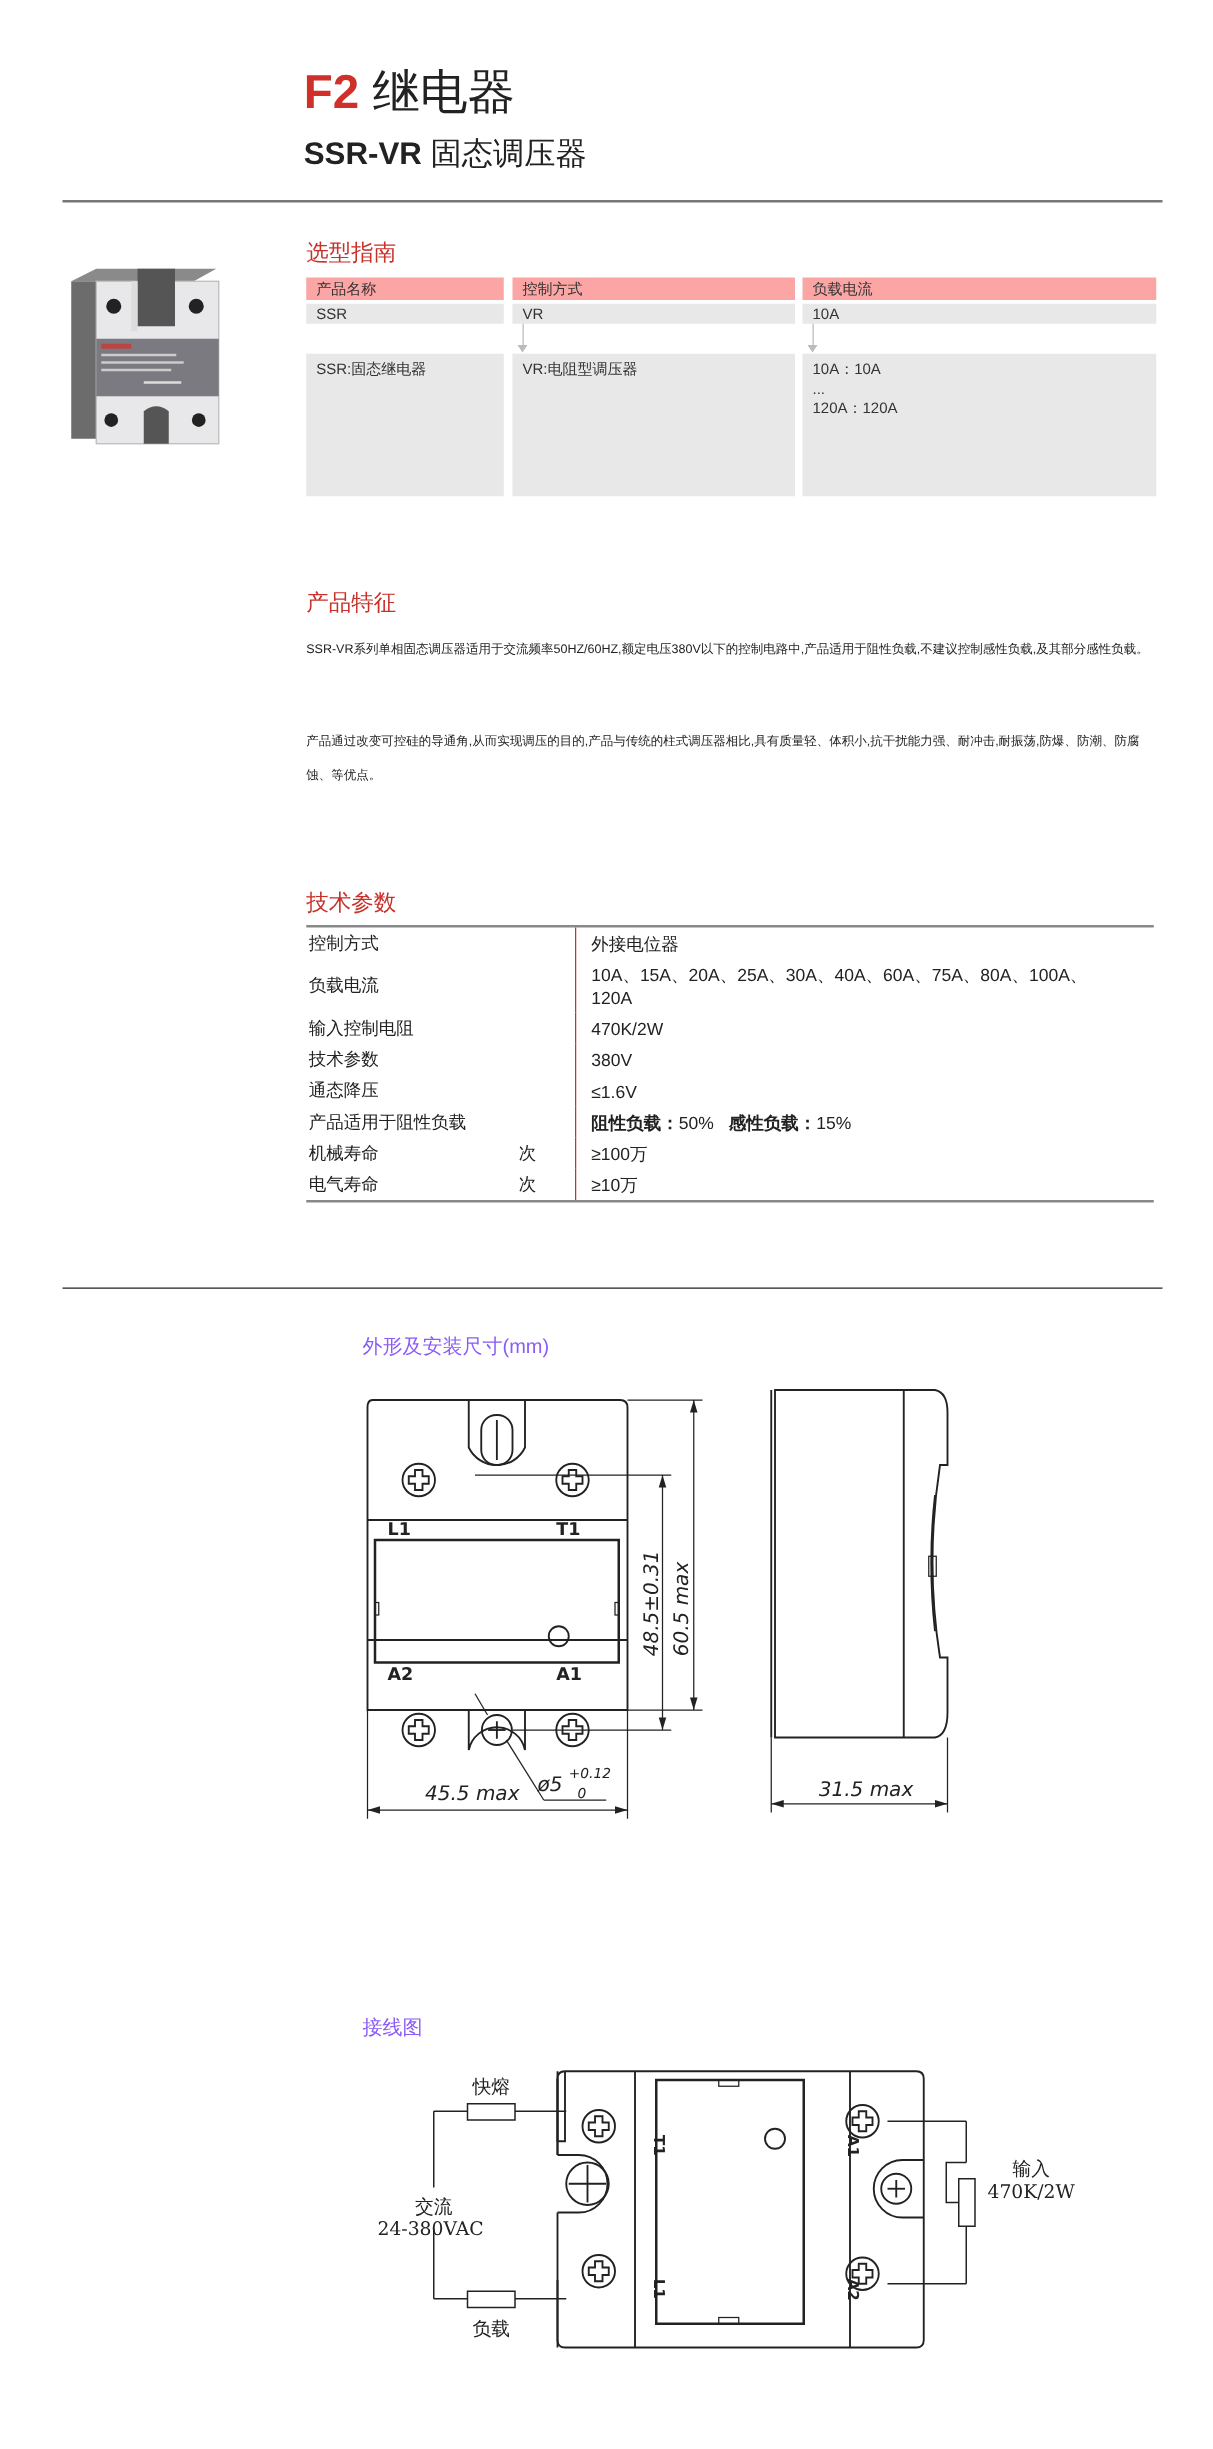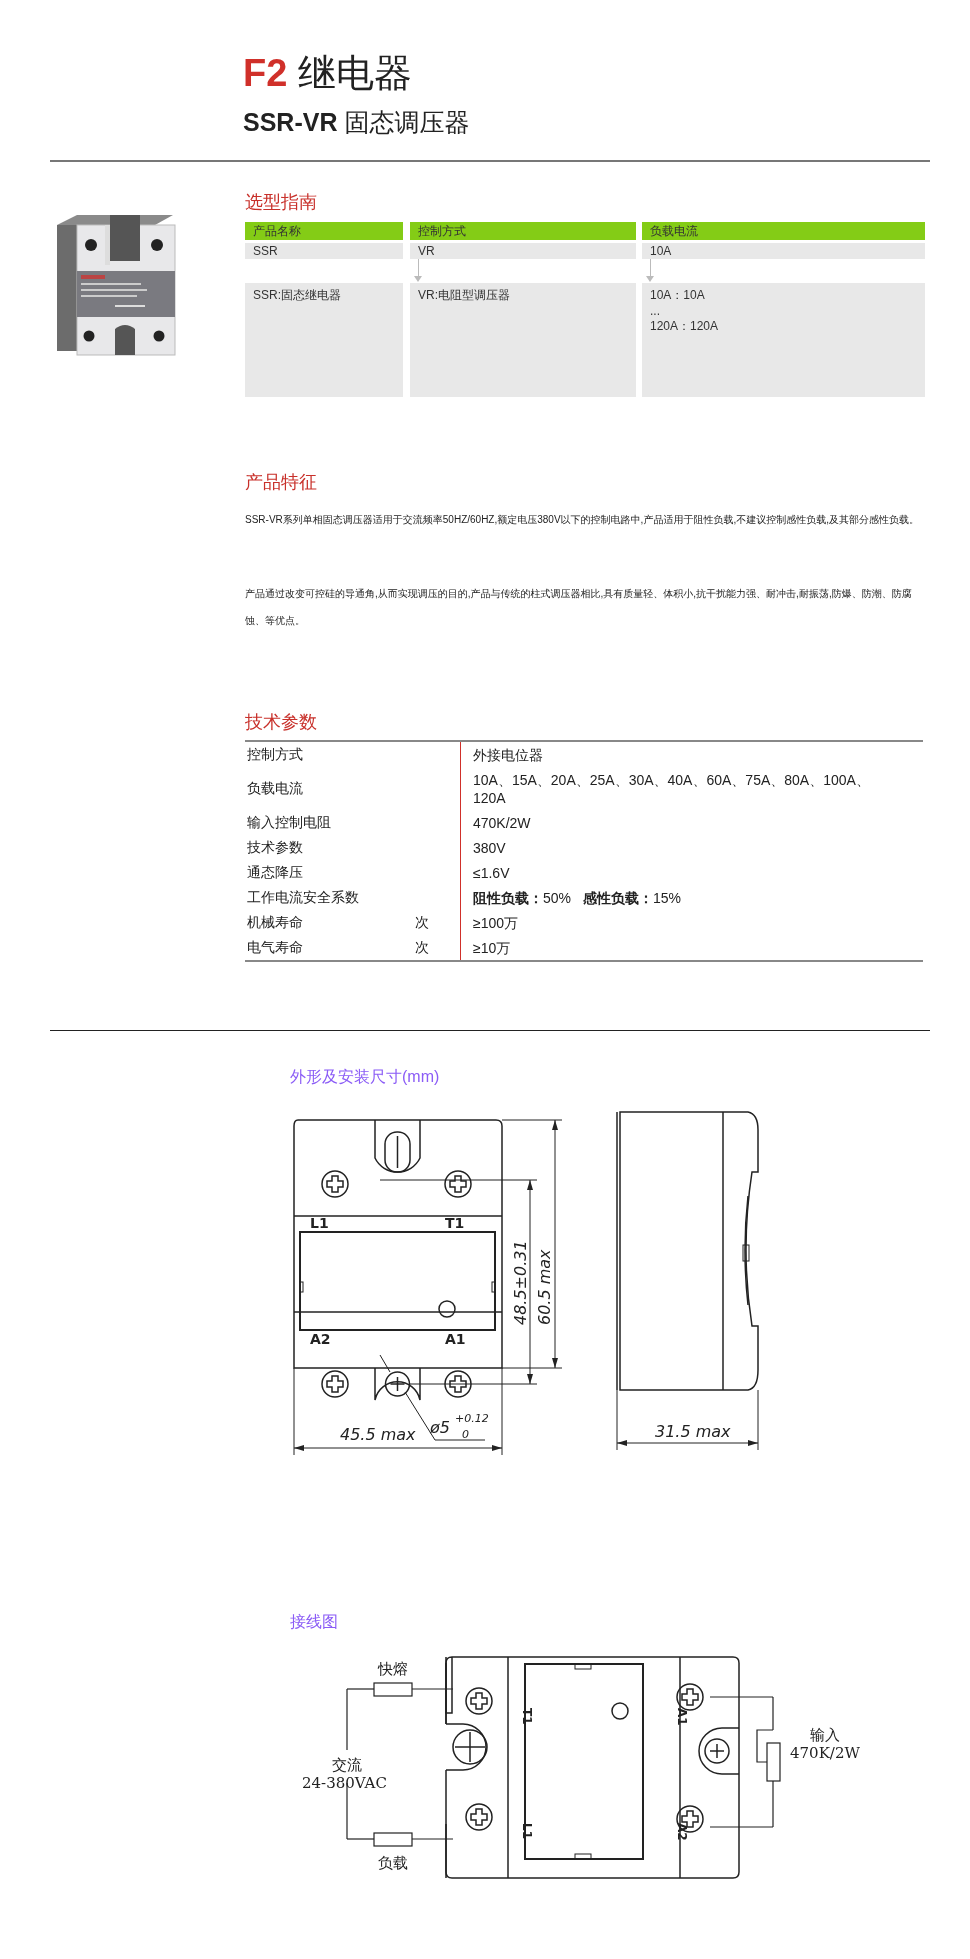--- a/index.html
+++ b/index.html
@@ -9,21 +9,21 @@
   .title .red { color: #d0302a; }
   .title .cn { font-weight: normal; }
   .subtitle { left: 243px; top: 106px; font-size: 25px; font-weight: bold; color: #222; white-space: nowrap; }
   .subtitle .cn { font-weight: normal; }
   .hr-top { left: 50px; top: 160px; width: 880px; height: 2px; background: #777; }
   .hr-mid { left: 50px; top: 1030px; width: 880px; height: 1px; background: #222; }
   .sec-title { font-size: 18px; color: #c8302a; white-space: nowrap; }
   .product-img { left: 55px; top: 213px; width: 126px; height: 148px; }
   .guide { left: 245px; top: 222px; width: 680px; }
   .gcol { position: absolute; top: 0; }
-  .gh { height: 18px; background: #84cc16; font-size: 12px; padding-left: 8px; line-height: 18px; color: #333; }
+  .gh { height: 18px; background: #fca5a5; font-size: 12px; padding-left: 8px; line-height: 18px; color: #333; }
   .gv { margin-top: 3px; height: 16px; background: #e8e8e8; font-size: 12px; padding-left: 8px; line-height: 16px; color: #333; }
   .garrow { position: relative; height: 24px; }
   .garrow .ln { position: absolute; left: 8px; top: 0; width: 1px; height: 19px; background: #bbb; }
   .garrow .hd { position: absolute; left: 4px; top: 17px; width: 0; height: 0; border-left: 4px solid transparent; border-right: 4px solid transparent; border-top: 6px solid #bbb; }
   .gbox { height: 114px; background: #e8e8e8; font-size: 12px; padding: 3px 8px; color: #333; line-height: 19px; }
   .para { left: 245px; width: 680px; font-size: 10px; line-height: 27px; color: #222; }
   .spec { left: 245px; top: 740px; width: 678px; border-top: 2px solid #888; border-bottom: 2px solid #888; }
   .spec-row { display: flex; font-size: 14px; color: #222; }
   .spec-row .k { width: 170px; padding-left: 2px; display: flex; align-items: center; }
   .spec-row .u { width: 45px; display: flex; align-items: center; }
@@ -127,21 +127,21 @@
     <div class="k">技术参数</div>
     <div class="u"></div>
     <div class="v">380V</div>
   </div>
   <div class="spec-row" style="height:25px;">
     <div class="k">通态降压</div>
     <div class="u"></div>
     <div class="v">≤1.6V</div>
   </div>
   <div class="spec-row" style="height:25px;">
-    <div class="k">工作电流安全系数</div>
+    <div class="k">产品适用于阻性负载</div>
     <div class="u"></div>
     <div class="v">
       <b>阻性负载：</b>
       <span>50%</span>
       <b style="margin-left:12px;">感性负载：</b>
       <span>15%</span>
     </div>
   </div>
   <div class="spec-row" style="height:25px;">
     <div class="k">机械寿命</div>

